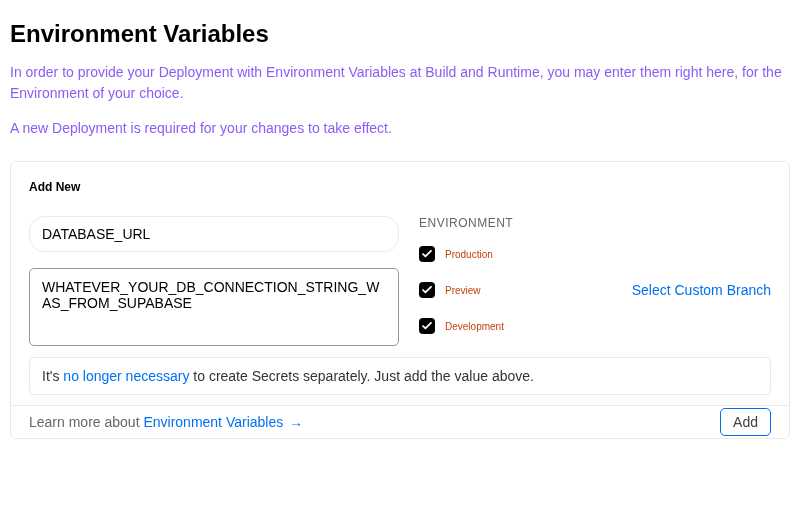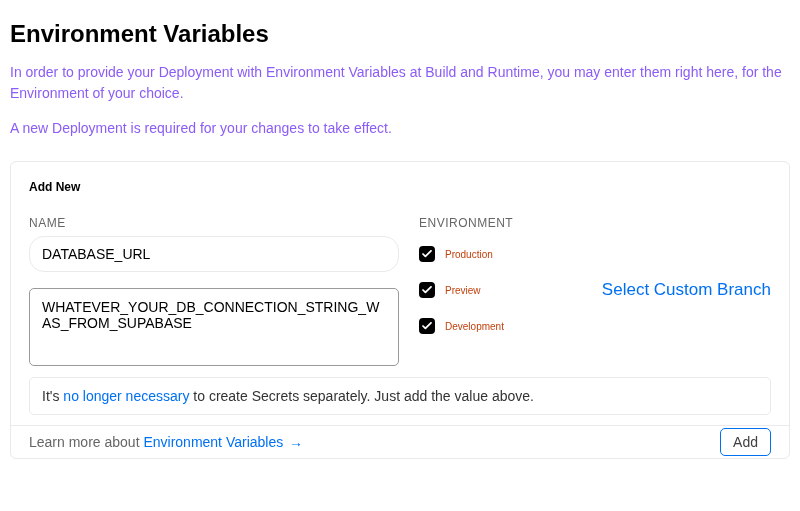--- a/index.html
+++ b/index.html
@@ -97,21 +97,21 @@
     color: #c2410c;
     font-size: 10px;
   }
   .link {
     color: #0070f3;
     text-decoration: none;
     cursor: pointer;
   }
   .custom-branch {
     margin-left: auto;
-    font-size: 17px;
+    font-size: 14px;
   }
   .notice {
     margin-top: 8px;
     padding: 10px 12px;
     border: 1px solid #eaeaea;
     border-radius: 5px;
     color: #333;
     font-size: 14px;
   }
   .footer-row {
@@ -147,21 +147,20 @@
 <h1>Environment Variables</h1>
 <p class="desc">In order to provide your Deployment with Environment Variables at Build and Runtime, you may enter them right here, for the Environment of your choice.</p>
 <p class="desc">A new Deployment is required for your changes to take effect.</p>
 
 <div class="panel">
   <div class="panel-body">
     <div class="panel-title">Add New</div>
 
     <div class="columns">
       <div class="col-left">
-        <div class="field-label">NAME</div>
         <input class="text-input" type="text" value="DATABASE_URL" style="">
         <div class="spacer-v"></div>
         <textarea class="textarea" style="">WHATEVER_YOUR_DB_CONNECTION_STRING_WAS_FROM_SUPABASE</textarea>
       </div>
 
       <div class="col-right">
         <div class="field-label">ENVIRONMENT</div>
 
         <div class="env-row">
           <span class="checkbox">

